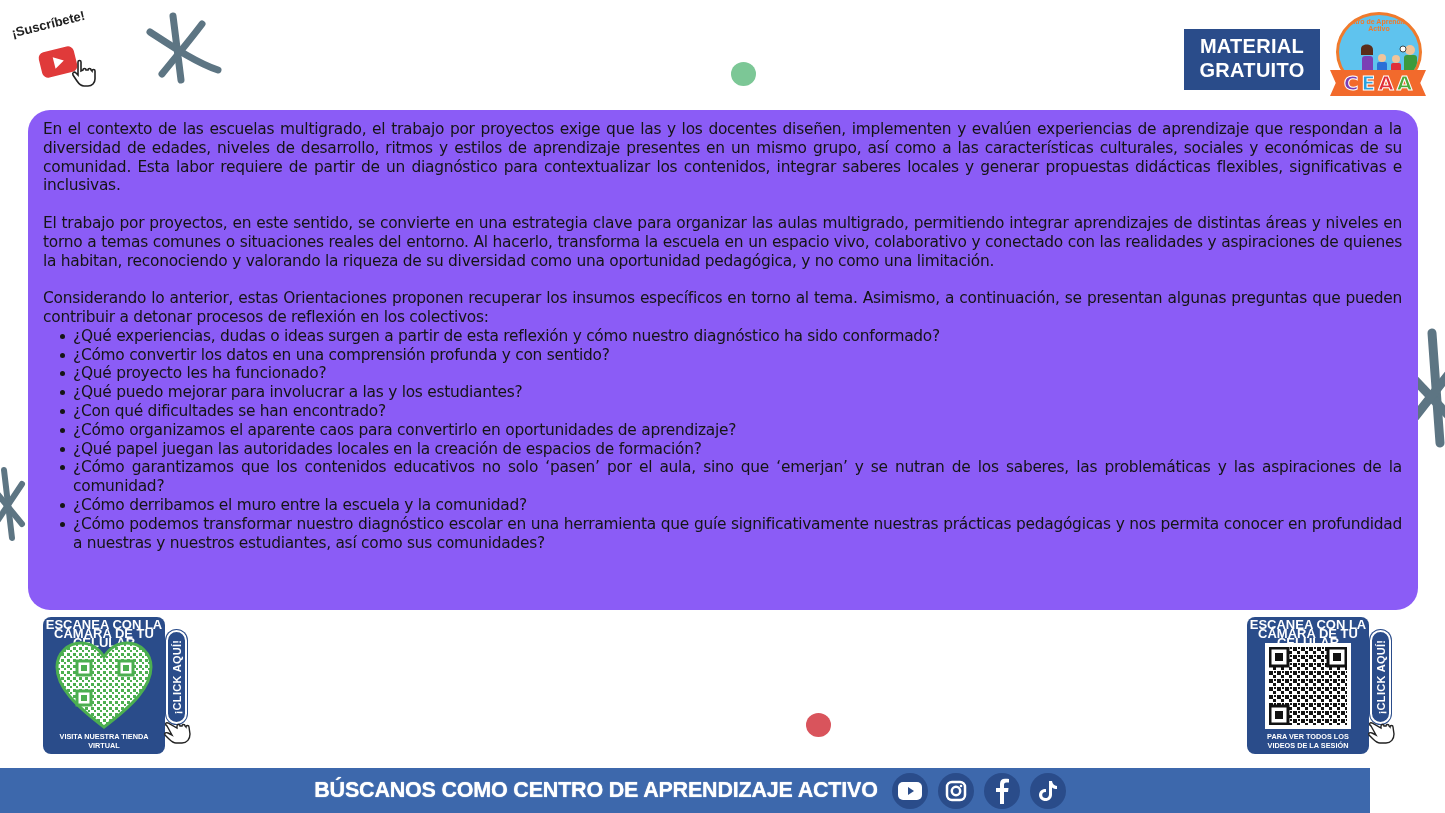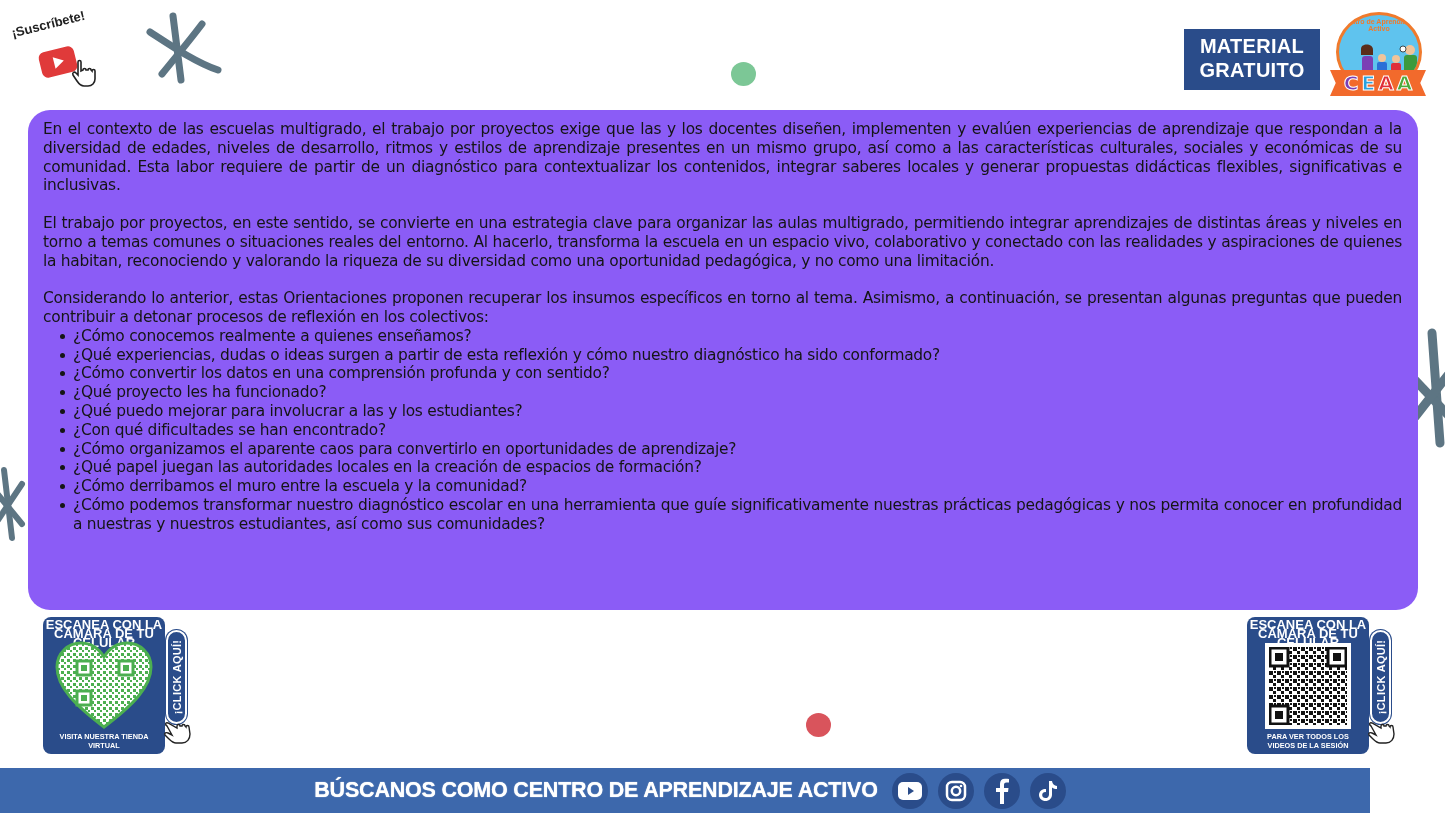--- a/index.html
+++ b/index.html
@@ -183,28 +183,28 @@
     <span class="a1">A</span>
     <span class="a2">A</span>
   </div>
 </div>
 
 <div class="card">
   <p>En el contexto de las escuelas multigrado, el trabajo por proyectos exige que las y los docentes diseñen, implementen y evalúen experiencias de aprendizaje que respondan a la diversidad de edades, niveles de desarrollo, ritmos y estilos de aprendizaje presentes en un mismo grupo, así como a las características culturales, sociales y económicas de su comunidad. Esta labor requiere de partir de un diagnóstico para contextualizar los contenidos, integrar saberes locales y generar propuestas didácticas flexibles, significativas e inclusivas.</p>
   <p>El trabajo por proyectos, en este sentido, se convierte en una estrategia clave para organizar las aulas multigrado, permitiendo integrar aprendizajes de distintas áreas y niveles en torno a temas comunes o situaciones reales del entorno. Al hacerlo, transforma la escuela en un espacio vivo, colaborativo y conectado con las realidades y aspiraciones de quienes la habitan, reconociendo y valorando la riqueza de su diversidad como una oportunidad pedagógica, y no como una limitación.</p>
   <p>Considerando lo anterior, estas Orientaciones proponen recuperar los insumos específicos en torno al tema. Asimismo, a continuación, se presentan algunas preguntas que pueden contribuir a detonar procesos de reflexión en los colectivos:</p>
   <ul>
-    <li>¿Cómo conocemos realmente a quienes enseñamos?</li>
     <li>¿Qué experiencias, dudas o ideas surgen a partir de esta reflexión y cómo nuestro diagnóstico ha sido conformado?</li>
     <li>¿Cómo convertir los datos en una comprensión profunda y con sentido?</li>
     <li>¿Qué proyecto les ha funcionado?</li>
     <li>¿Qué puedo mejorar para involucrar a las y los estudiantes?</li>
     <li>¿Con qué dificultades se han encontrado?</li>
     <li>¿Cómo organizamos el aparente caos para convertirlo en oportunidades de aprendizaje?</li>
     <li>¿Qué papel juegan las autoridades locales en la creación de espacios de formación?</li>
+    <li>¿Cómo garantizamos que los contenidos educativos no solo ‘pasen’ por el aula, sino que ‘emerjan’ y se nutran de los saberes, las problemáticas y las aspiraciones de la comunidad?</li>
     <li>¿Cómo derribamos el muro entre la escuela y la comunidad?</li>
     <li>¿Cómo podemos transformar nuestro diagnóstico escolar en una herramienta que guíe significativamente nuestras prácticas pedagógicas y nos permita conocer en profundidad a nuestras y nuestros estudiantes, así como sus comunidades?</li>
   </ul>
 </div>
 
 <div class="qr-block qr-left">
   <div class="qr-panel">
     <div class="top-text">
       <div>ESCANEA CON LA</div>
       <div>CÁMARA DE TU CELULAR</div>

